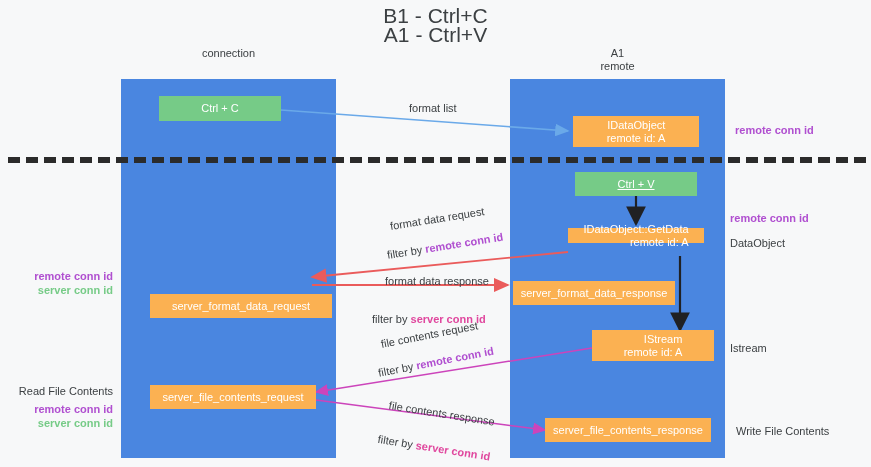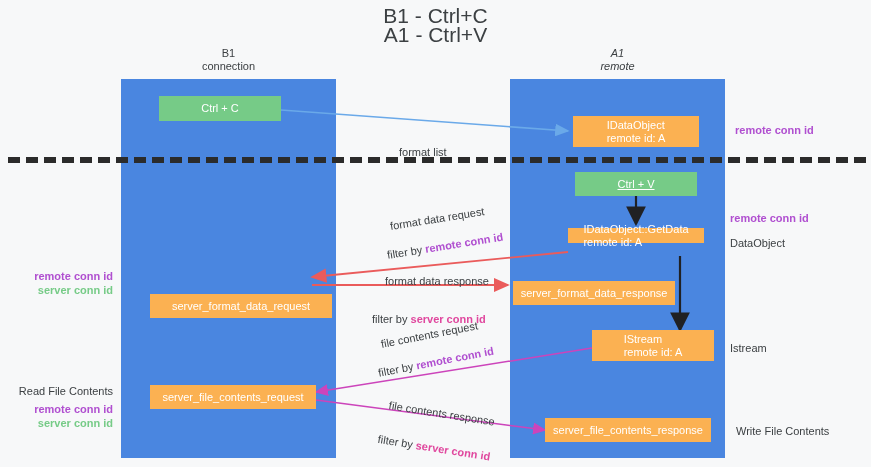--- a/index.html
+++ b/index.html
@@ -33,21 +33,21 @@
   
   .divider{
     position:absolute;left:8px;top:157px;width:858px;height:0;
     border-top:6px dashed #2b2b2b;
   }
 
   
   .node{
     position:absolute;
     display:flex;align-items:center;justify-content:center;
-    text-align:left;
+    text-align:right;
     color:#ffffff;
     font-size:11px;line-height:13px;
     box-sizing:border-box;
     padding:1px 4px;
     white-space:pre-line;
   }
   .green{background:#76cb87;}
   .orange{background:#fbb152;}
 
   
@@ -72,24 +72,23 @@
 
 <div id="stage">
 
   <div class="title">B1 - Ctrl+C
 A1 - Ctrl+V</div>
 
   <div class="lane" id="lane-b1"></div>
   <div class="lane" id="lane-a1"></div>
 
   <div class="lane-head" style="left:121px;top:47px;width:215px;">
-    <div>B1</div>
     <div>connection</div>
   </div>
-  <div class="lane-head" style="left:510px;top:47px;width:215px;font-style:italic;">
+  <div class="lane-head" style="left:510px;top:47px;width:215px;">
     <div>A1</div>
     <div>remote</div>
   </div>
 
   <div class="divider"></div>
 
   <svg id="wires" viewBox="0 0 871 467">
     <defs>
       <marker id="ah-blue" markerWidth="9" markerHeight="8" refX="8" refY="4" orient="auto">
         <path d="M0,0 L9,4 L0,8 z" fill="#6aa9e9"></path>
@@ -134,21 +133,21 @@
 remote id: A</div>
 
   <div class="node orange" style="left:150px;top:269px;width:182px;height:24px;margin-top:25px;">server_format_data_request</div>
 
   <div class="node orange" style="left:150px;top:385px;width:166px;height:24px;">server_file_contents_request</div>
 
   <div class="node orange" style="left:513px;top:281px;width:162px;height:24px;">server_format_data_response</div>
 
   <div class="node orange" style="left:545px;top:418px;width:166px;height:24px;">server_file_contents_response</div>
 
-  <div class="lbl" style="left:399px;top:101px;margin-top:44px;">format list</div>
+  <div class="lbl" style="left:409px;top:101px;">format list</div>
 
   <div class="lbl rot-up" style="left:390px;top:219px;">format data request</div>
   <div class="lbl rot-up" style="left:386px;top:234px;">
     <span>filter by </span><span class="rc">remote conn id</span>
   </div>
 
   <div class="lbl" style="left:385px;top:274px;">format data response</div>
   <div class="lbl" style="left:372px;top:298px;">
     <span>filter by </span><span class="sc">server conn id</span>
   </div>

